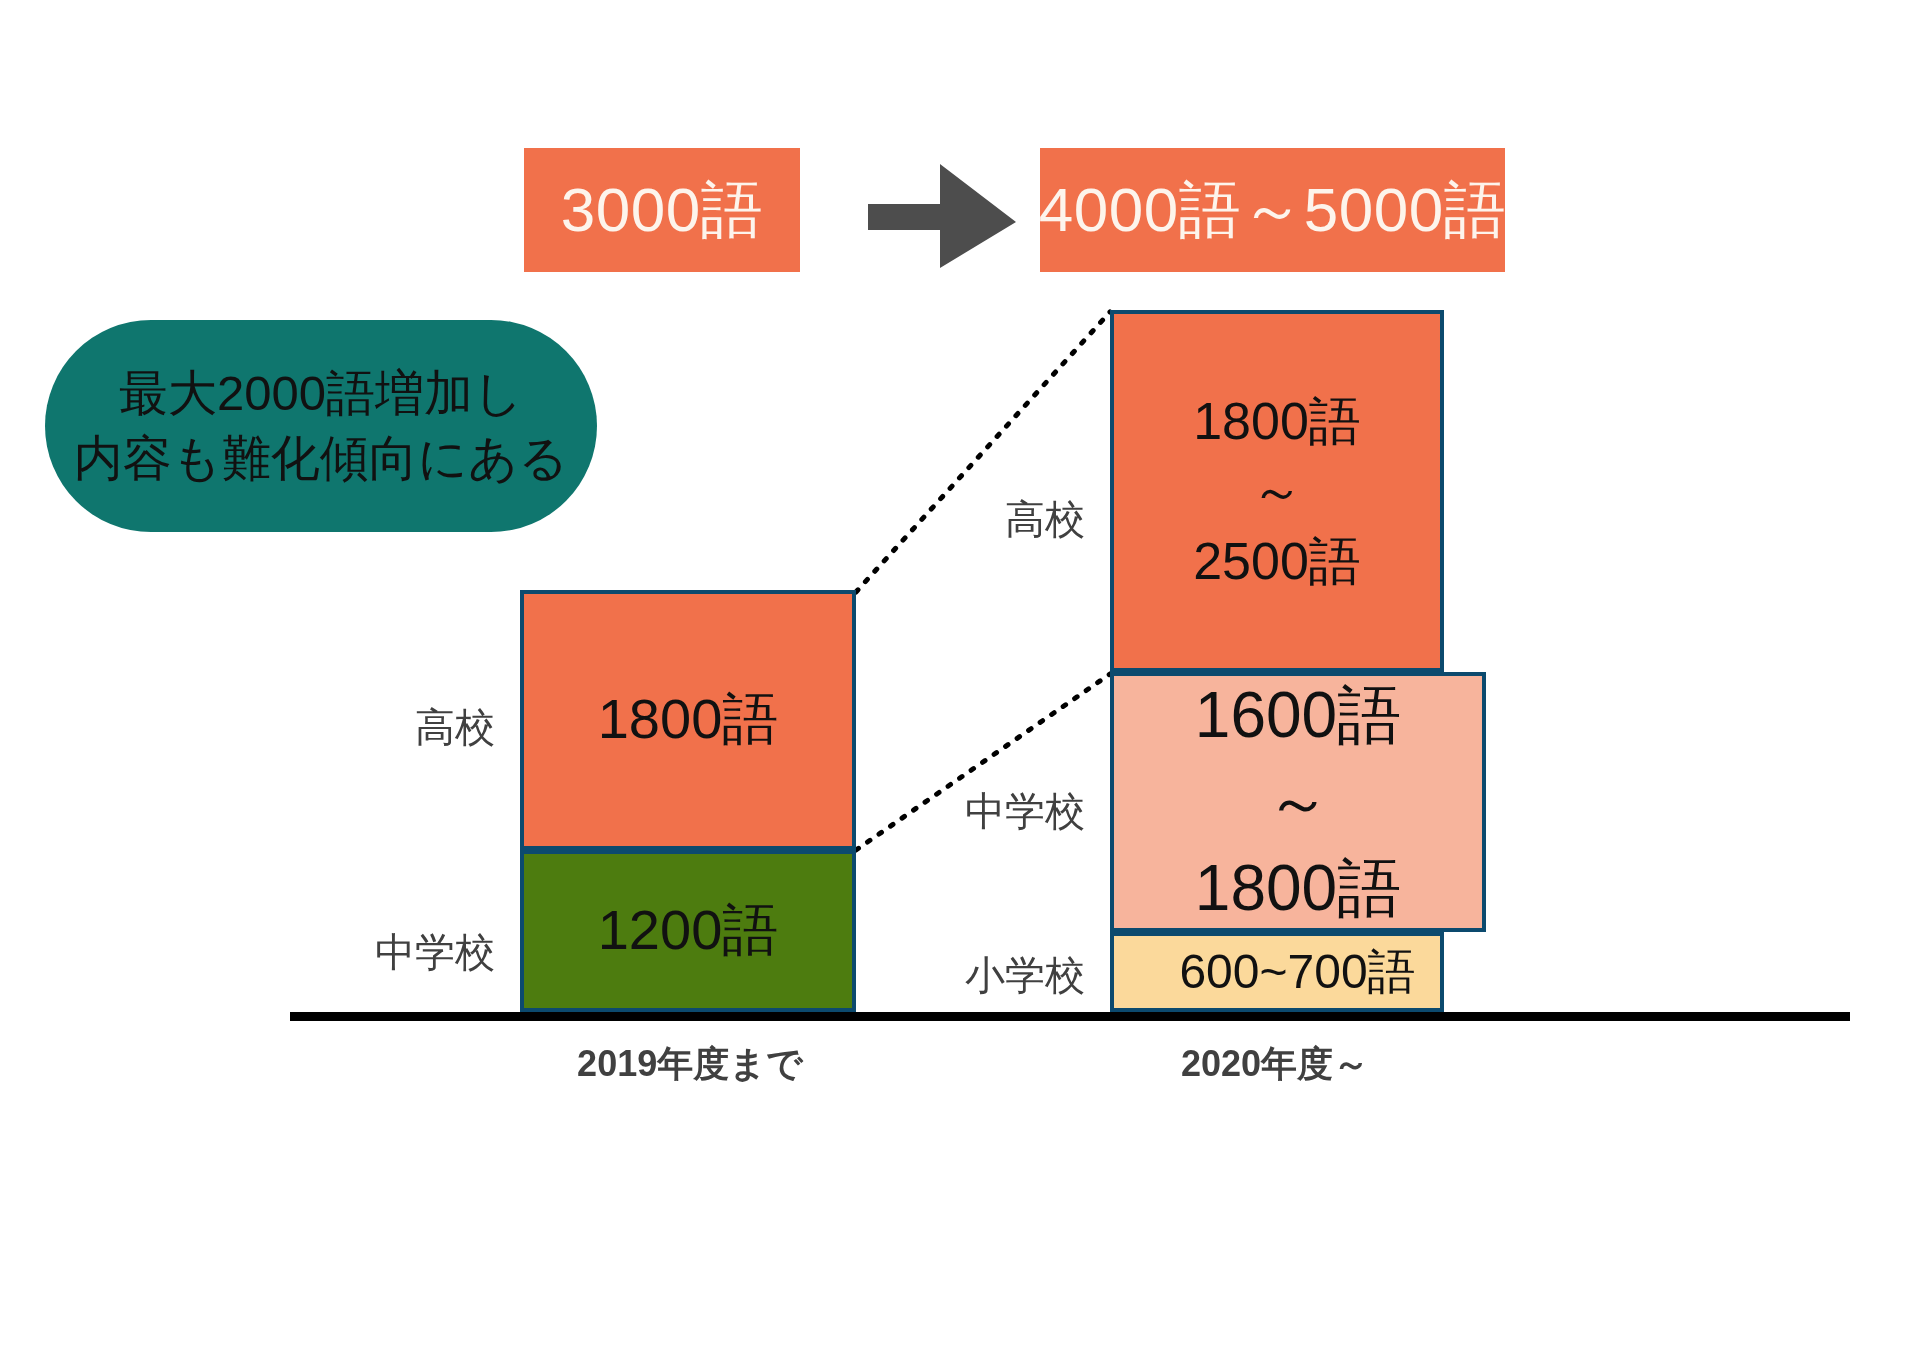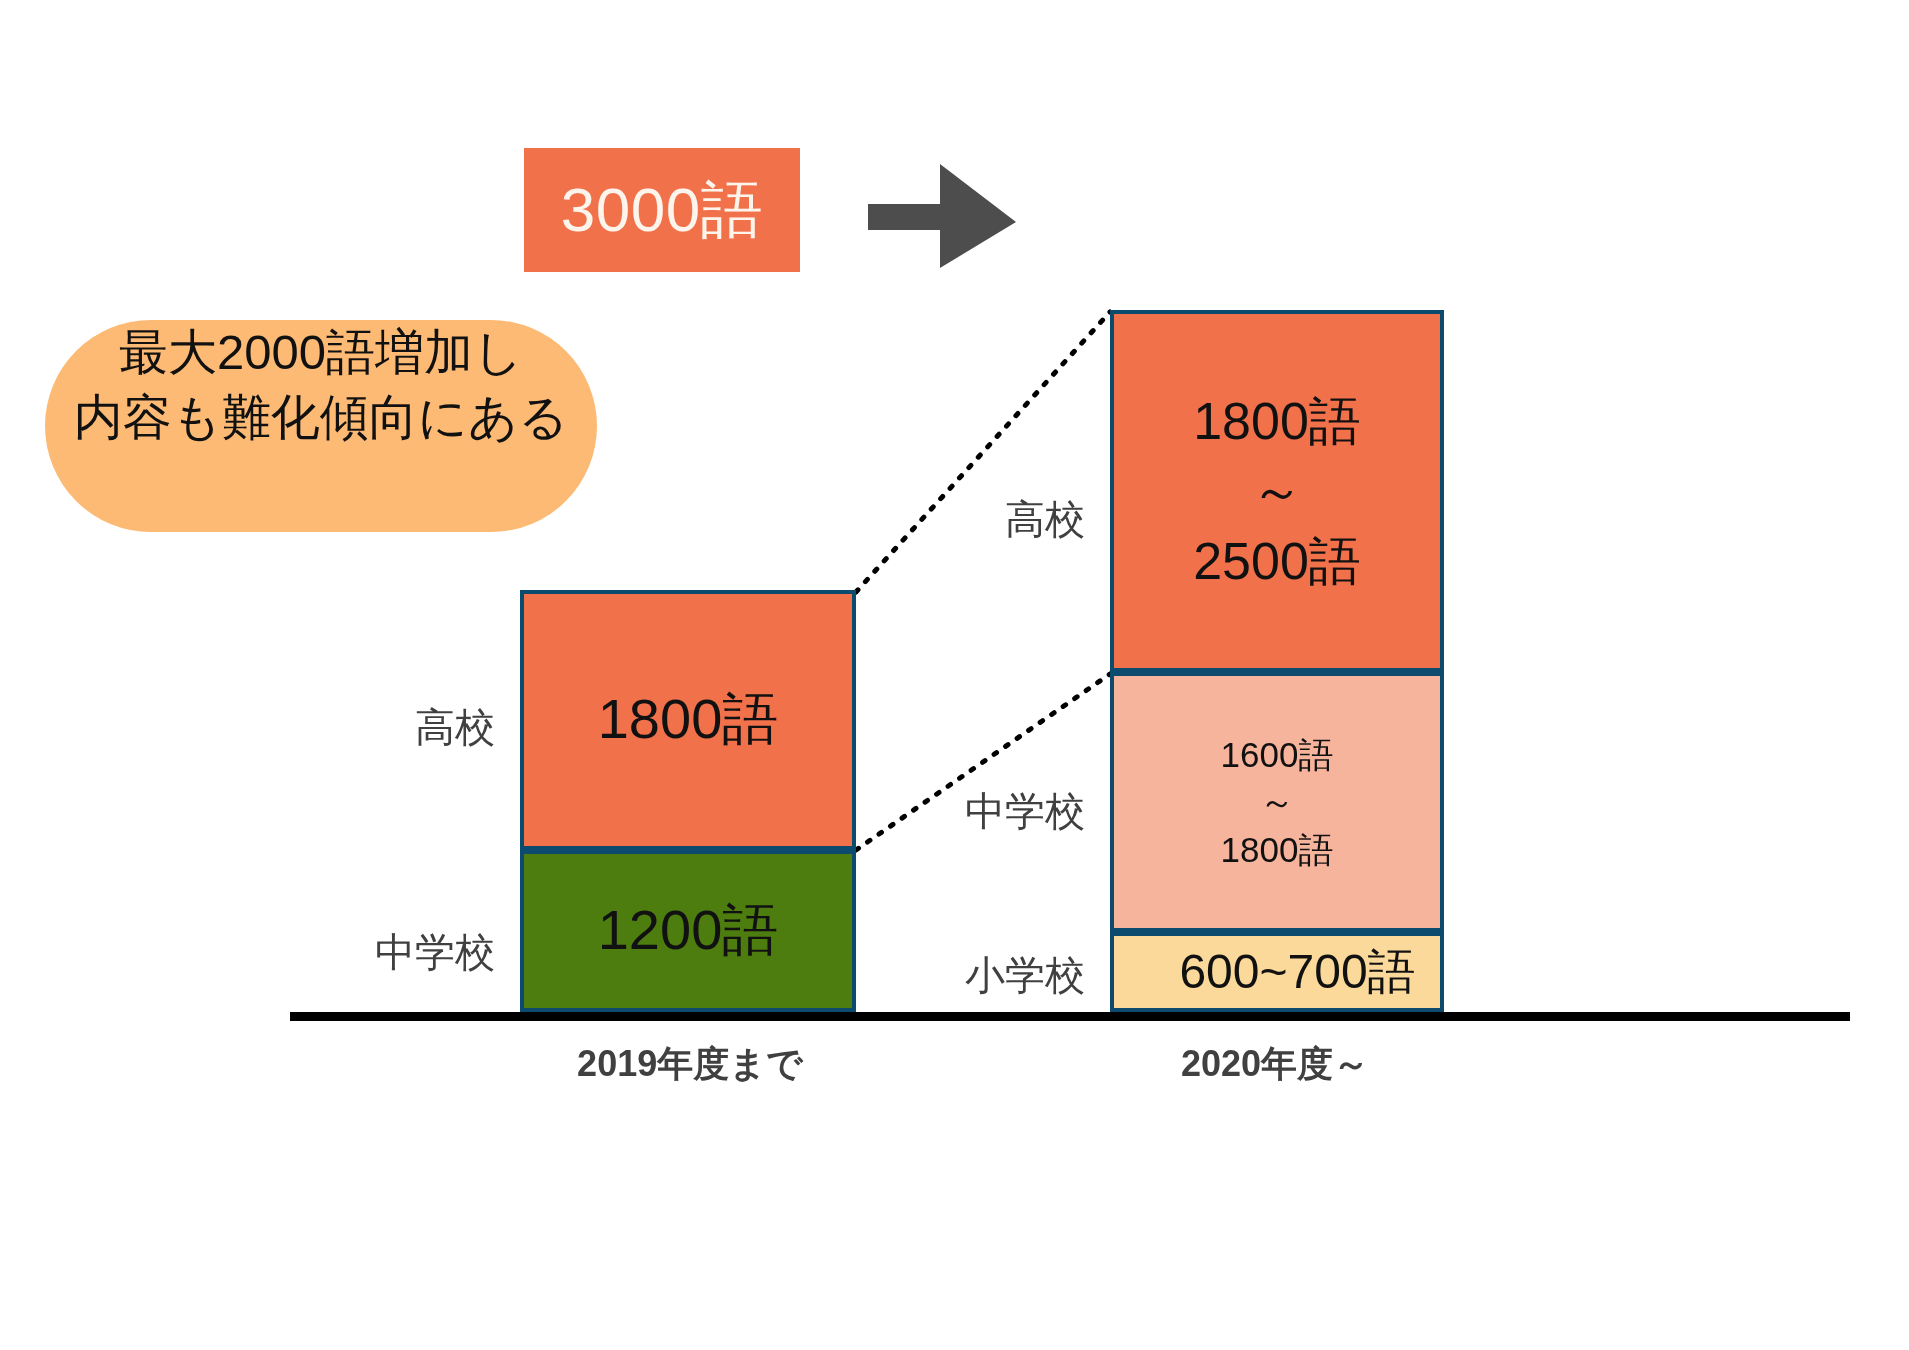--- a/index.html
+++ b/index.html
@@ -44,26 +44,26 @@
     position: absolute;
     left: 868px; top: 160px;
     width: 148px; height: 110px;
   }
 
   
   #callout {
     position: absolute;
     left: 45px; top: 320px;
     width: 552px; height: 212px;
-    background: #fdba74;
+    background: #0f766e;
     border-radius: 106px;
     display: flex;
     flex-direction: column;
     align-items: center;
-    justify-content: flex-start;
+    justify-content: center;
     color: #111111;
     font-size: 49px;
     line-height: 1.32;
     text-align: center;
   }
   #callout .line { white-space: nowrap; }
 
   
   #axis-line {
     position: absolute;
@@ -121,23 +121,23 @@
   
   #seg-r-high {
     left: 1110px; top: 310px;
     width: 334px; height: 362px;
     background: #F1714B;
     font-size: 52px;
     line-height: 1.35;
   }
   #seg-r-junior {
     left: 1110px; top: 672px;
-    width: 334px; height: 260px;
+    width: 376px; height: 260px;
     background: #F7B49C;
-    font-size: 35px;
+    font-size: 64px;
     line-height: 1.35;
   }
   #seg-r-elem {
     left: 1110px; top: 932px;
     width: 334px; height: 80px;
     background: #FBD99B;
     font-size: 48px;
     padding-left: 41px;
   }
   #lbl-r-high   { left: 900px; top: 492px; width: 185px; }
@@ -158,20 +158,23 @@
 <div id="stage">
 
   <div class="banner" id="banner-before">
     <span>3000語</span>
   </div>
 
   <svg id="arrow-icon" viewBox="0 0 148 110">
     <polygon points="0,44 72,44 72,4 148,62 72,108 72,70 0,70" fill="#4D4D4D"></polygon>
   </svg>
 
+  <div class="banner" id="banner-after">
+    <span>4000語～5000語</span>
+  </div>
 
   <div id="callout">
     <div class="line">最大2000語増加し</div>
     <div class="line">内容も難化傾向にある</div>
   </div>
 
   <svg id="connectors">
     <line x1="856" y1="592" x2="1110" y2="312" stroke="#000000" stroke-width="5" stroke-dasharray="3 11" stroke-linecap="round"></line>
     <line x1="856" y1="850" x2="1110" y2="674" stroke="#000000" stroke-width="5" stroke-dasharray="3 11" stroke-linecap="round"></line>
   </svg>

